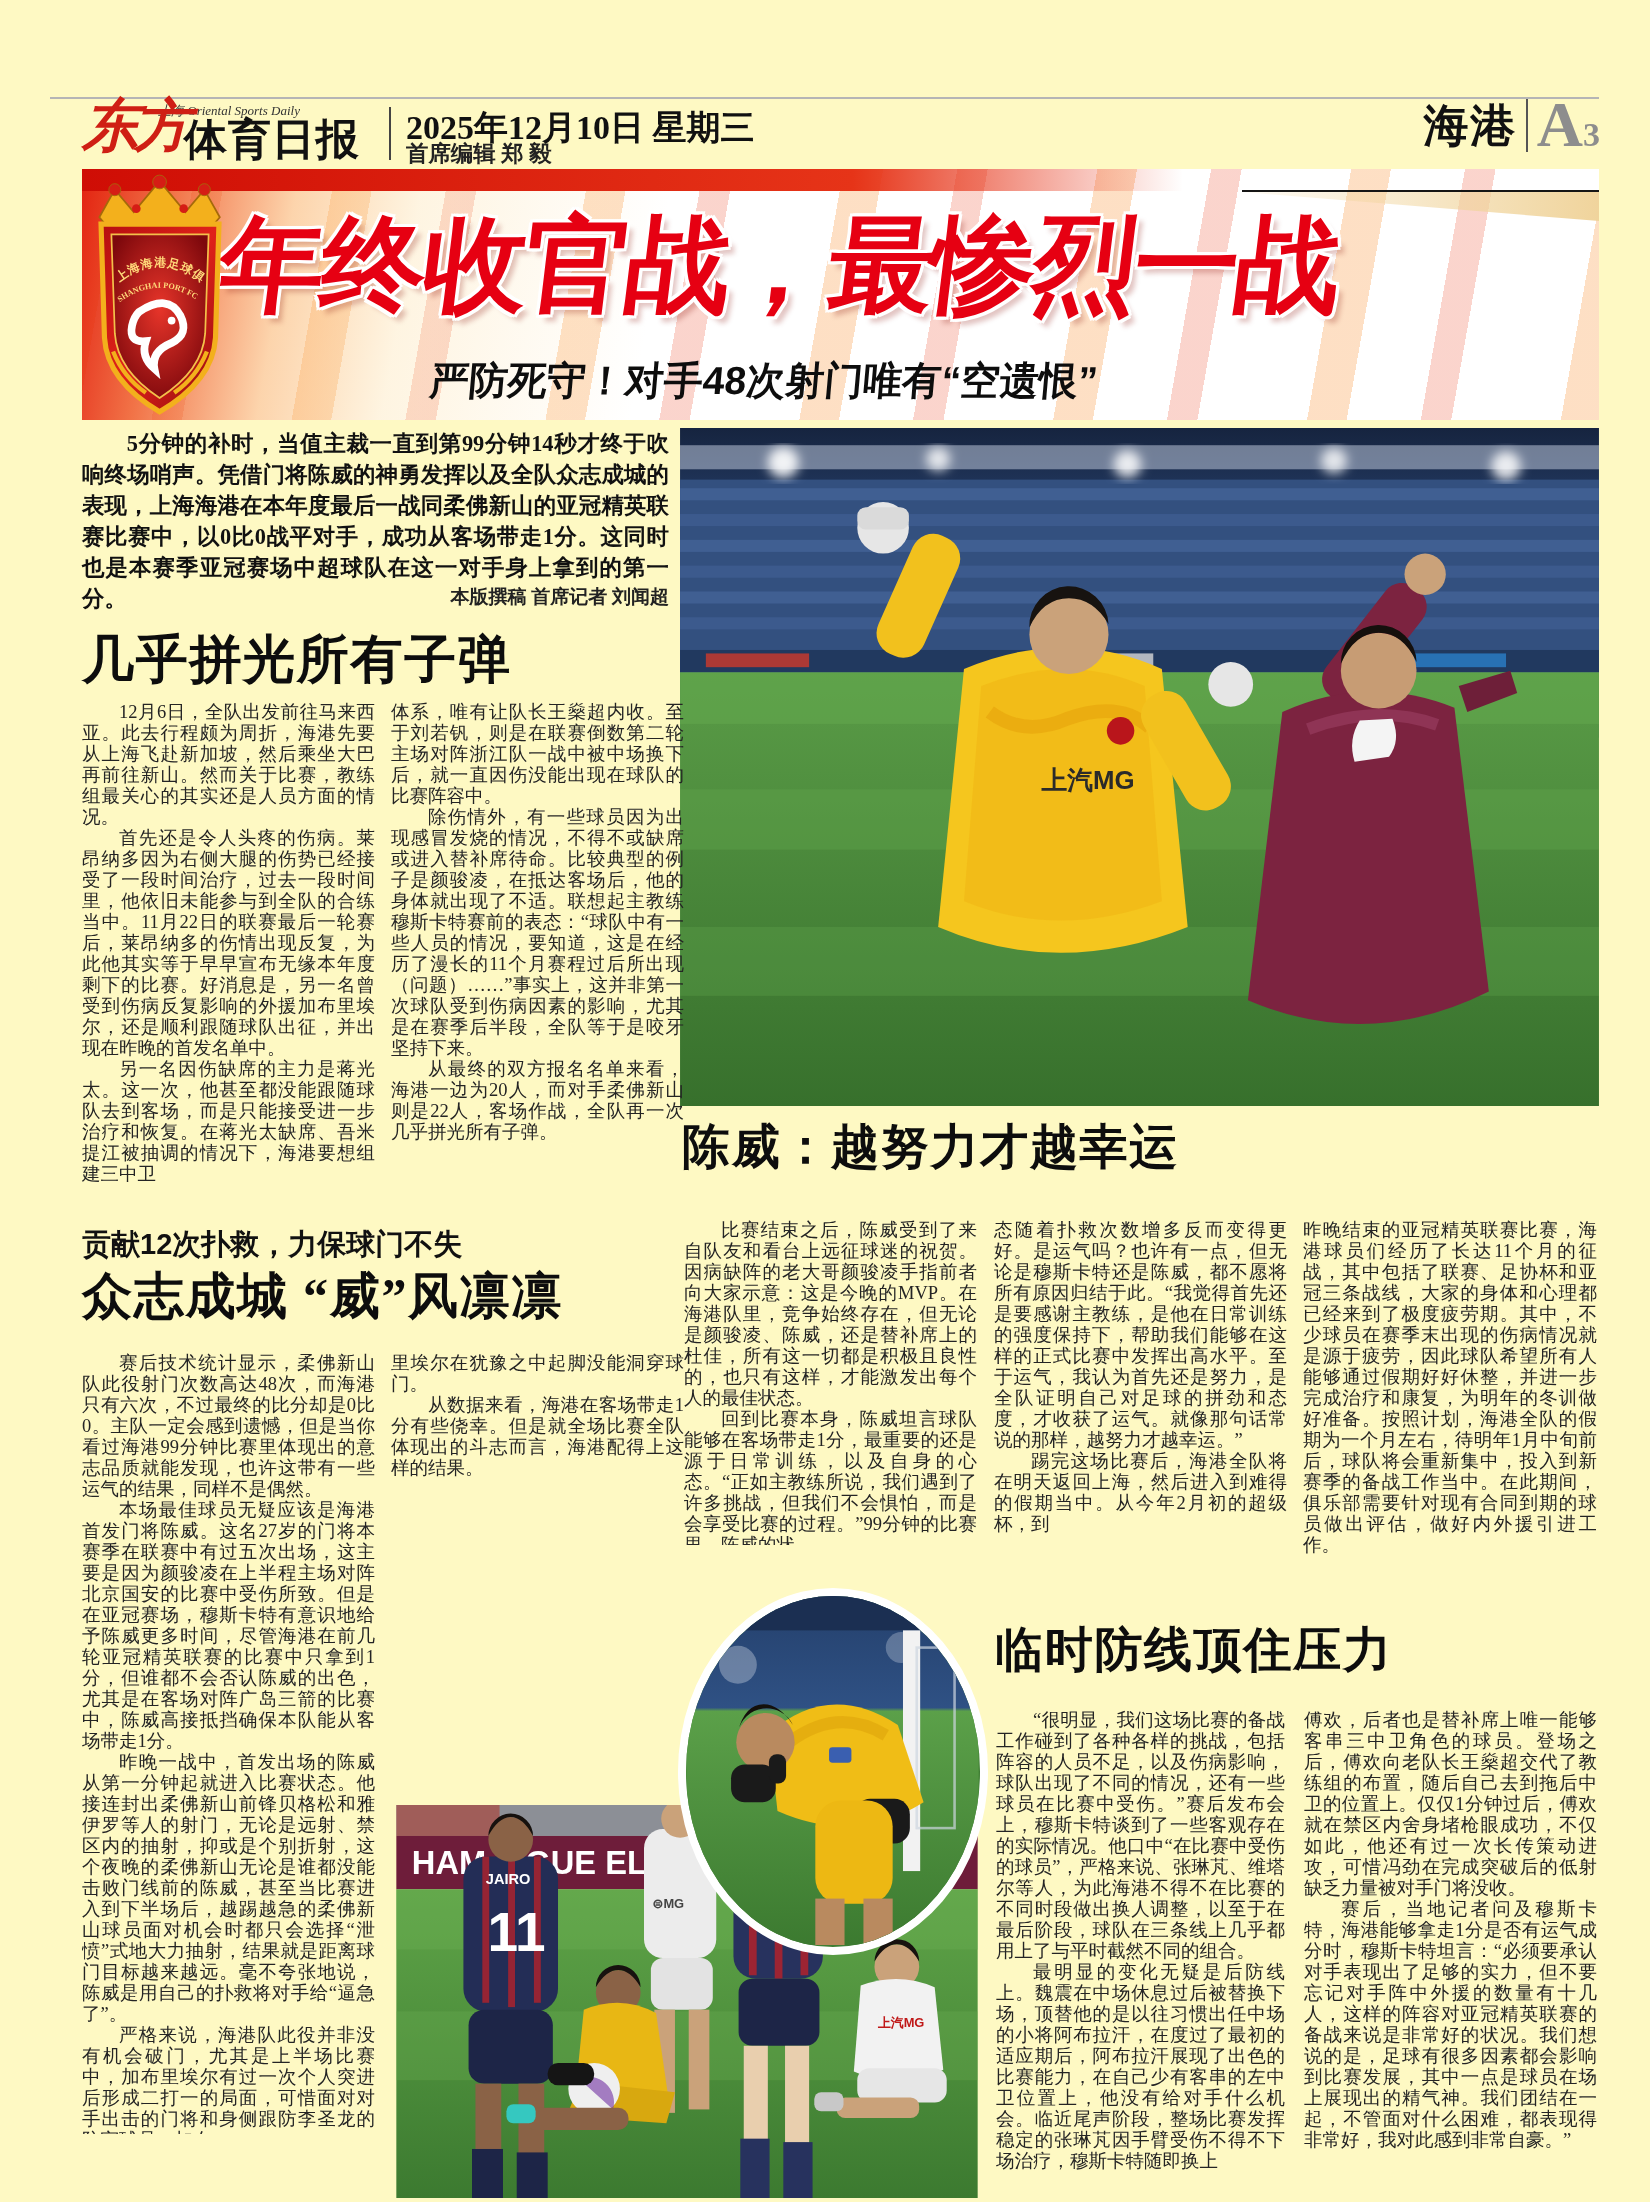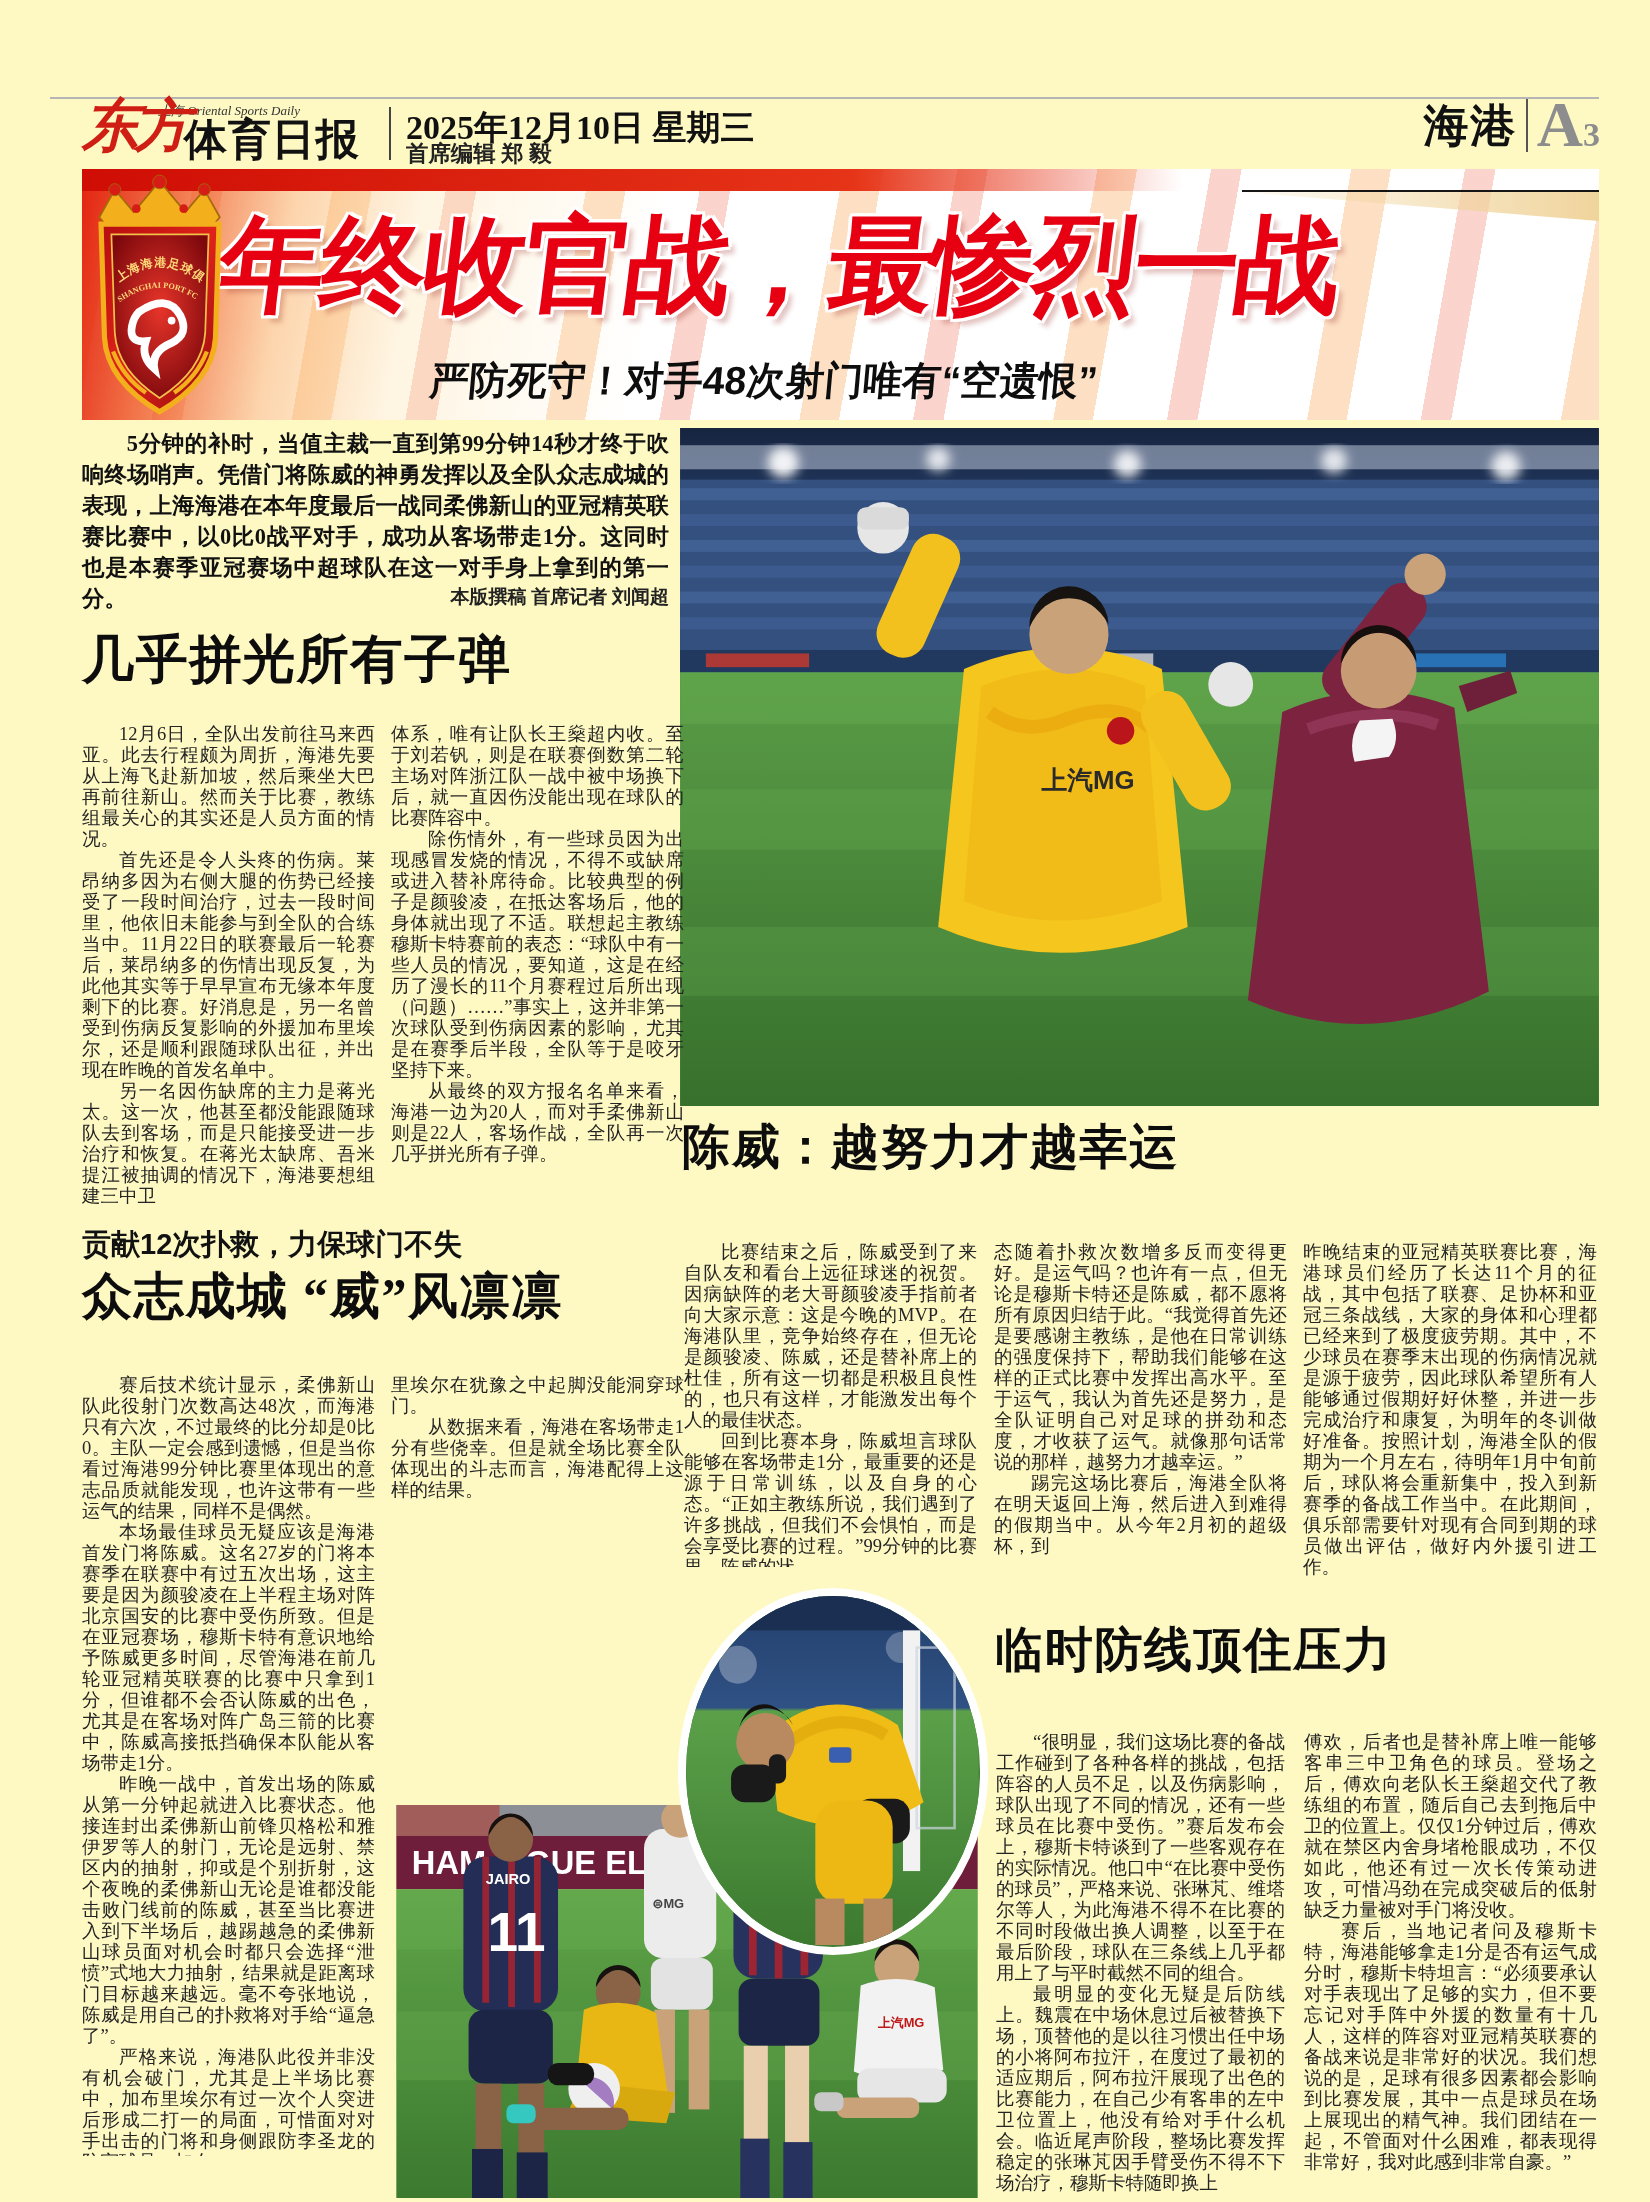--- a/index.html
+++ b/index.html
@@ -38,21 +38,21 @@
     font-size:39px;font-weight:900;color:#0d0d0d;transform:skewX(-5deg);white-space:nowrap;letter-spacing:0;}
   
   #badge{left:89px;top:174px;width:142px;height:250px;}
   
   #lead{left:82px;top:428px;width:587px;height:182px;}
   #lead p{margin:0;font-size:22.4px;line-height:31px;font-weight:bold;text-align:justify;text-indent:2em;color:#111;}
   #lead .byline{position:absolute;right:0;bottom:0;font-size:19px;font-weight:bold;color:#222;}
   
   .kicker{font-family:"Liberation Sans",sans-serif;font-size:29px;font-weight:900;color:#111;white-space:nowrap;}
   .headline2{font-size:52px;font-weight:900;color:#0d0d0d;letter-spacing:1.7px;white-space:nowrap;}
-  .colbox{overflow:hidden;margin-top:22px;}
+  .colbox{overflow:hidden;}
   .colbox p{margin:0;font-size:18.5px;line-height:21px;text-align:justify;text-indent:2em;color:#242424;}
   .colbox p.cont{text-indent:0;font-family:Liberation Serif, serif;}
   
   .photo{display:block;}
   #photo-main{left:680px;top:428px;width:919px;height:678px;}
   #photo-bottom{left:396px;top:1805px;width:582px;height:393px;z-index:1;}
   #photo-circle{left:678px;top:1588px;width:310px;height:367px;z-index:5;border-radius:50%;
     border:8.6px solid #ffffff;box-sizing:border-box;overflow:hidden;background:#3f7e33;}
   #a3-headline{left:682px;top:1115px;}
   #a4-headline{left:995px;top:1618px;}

